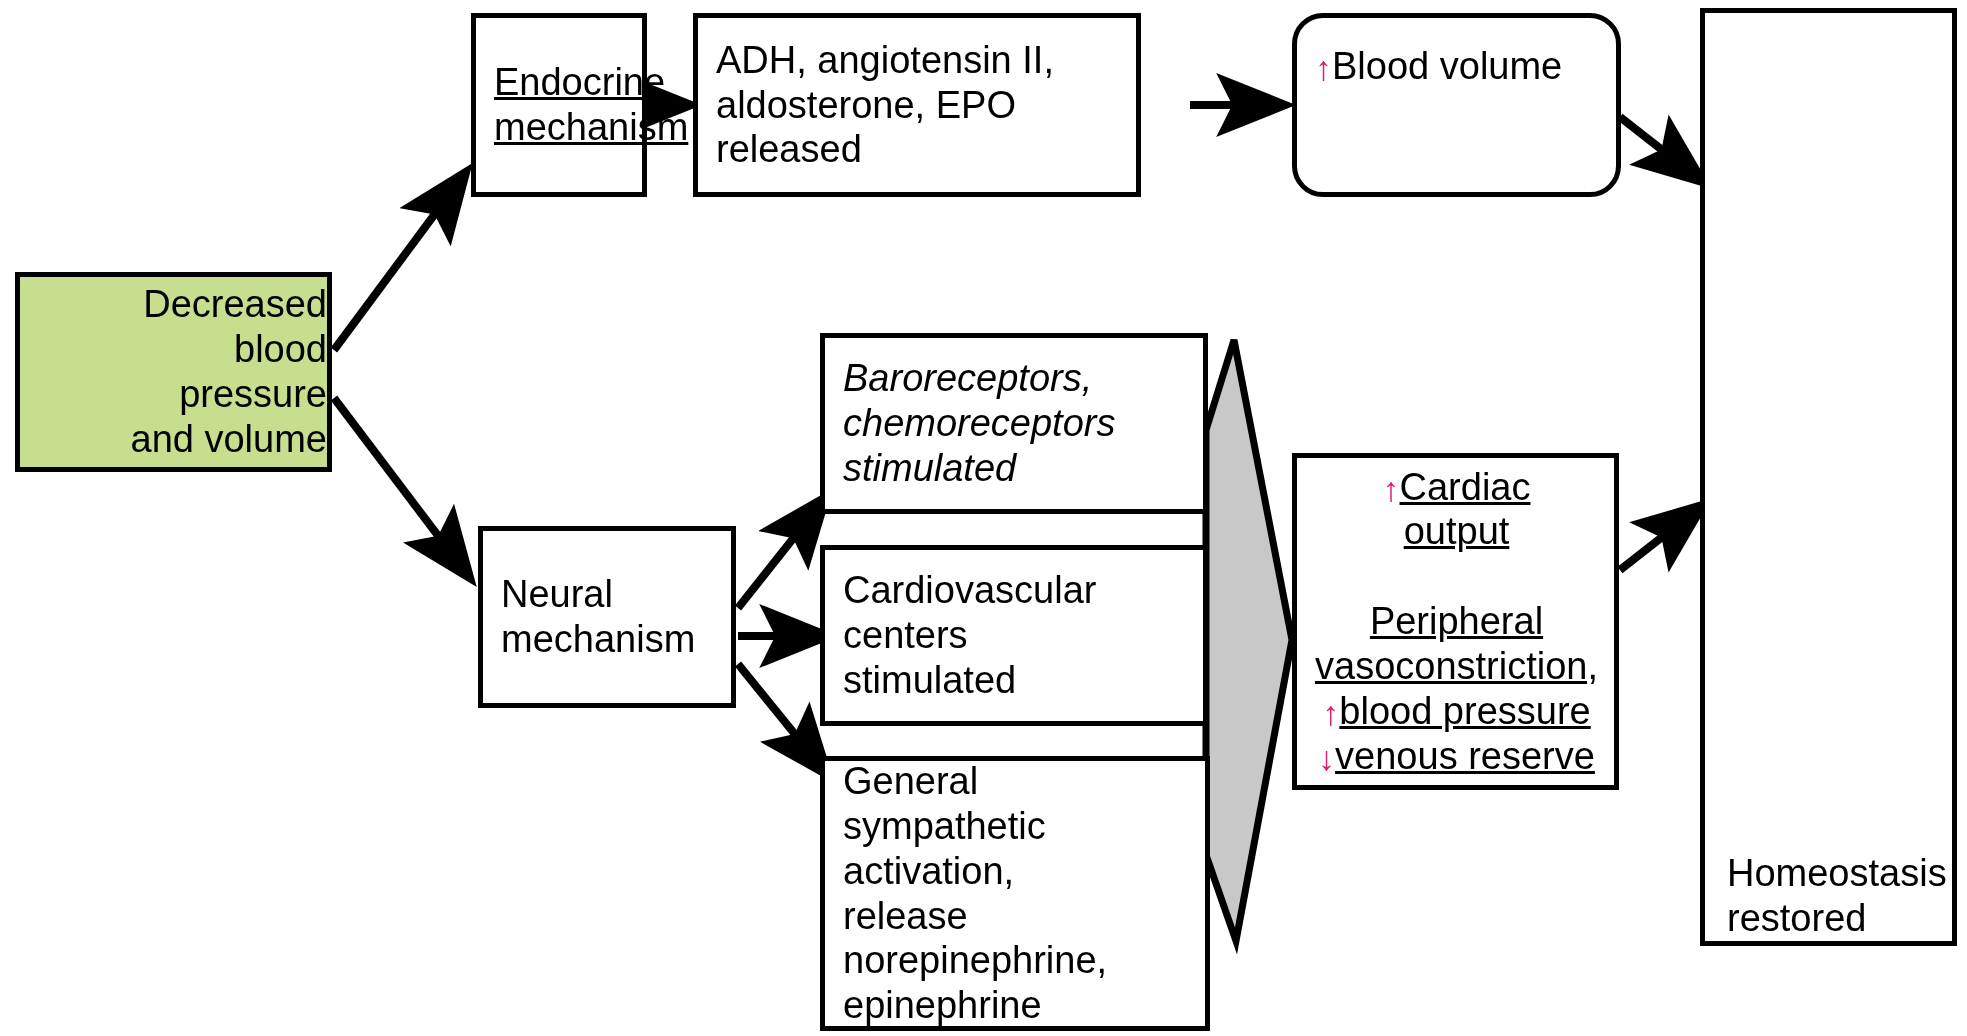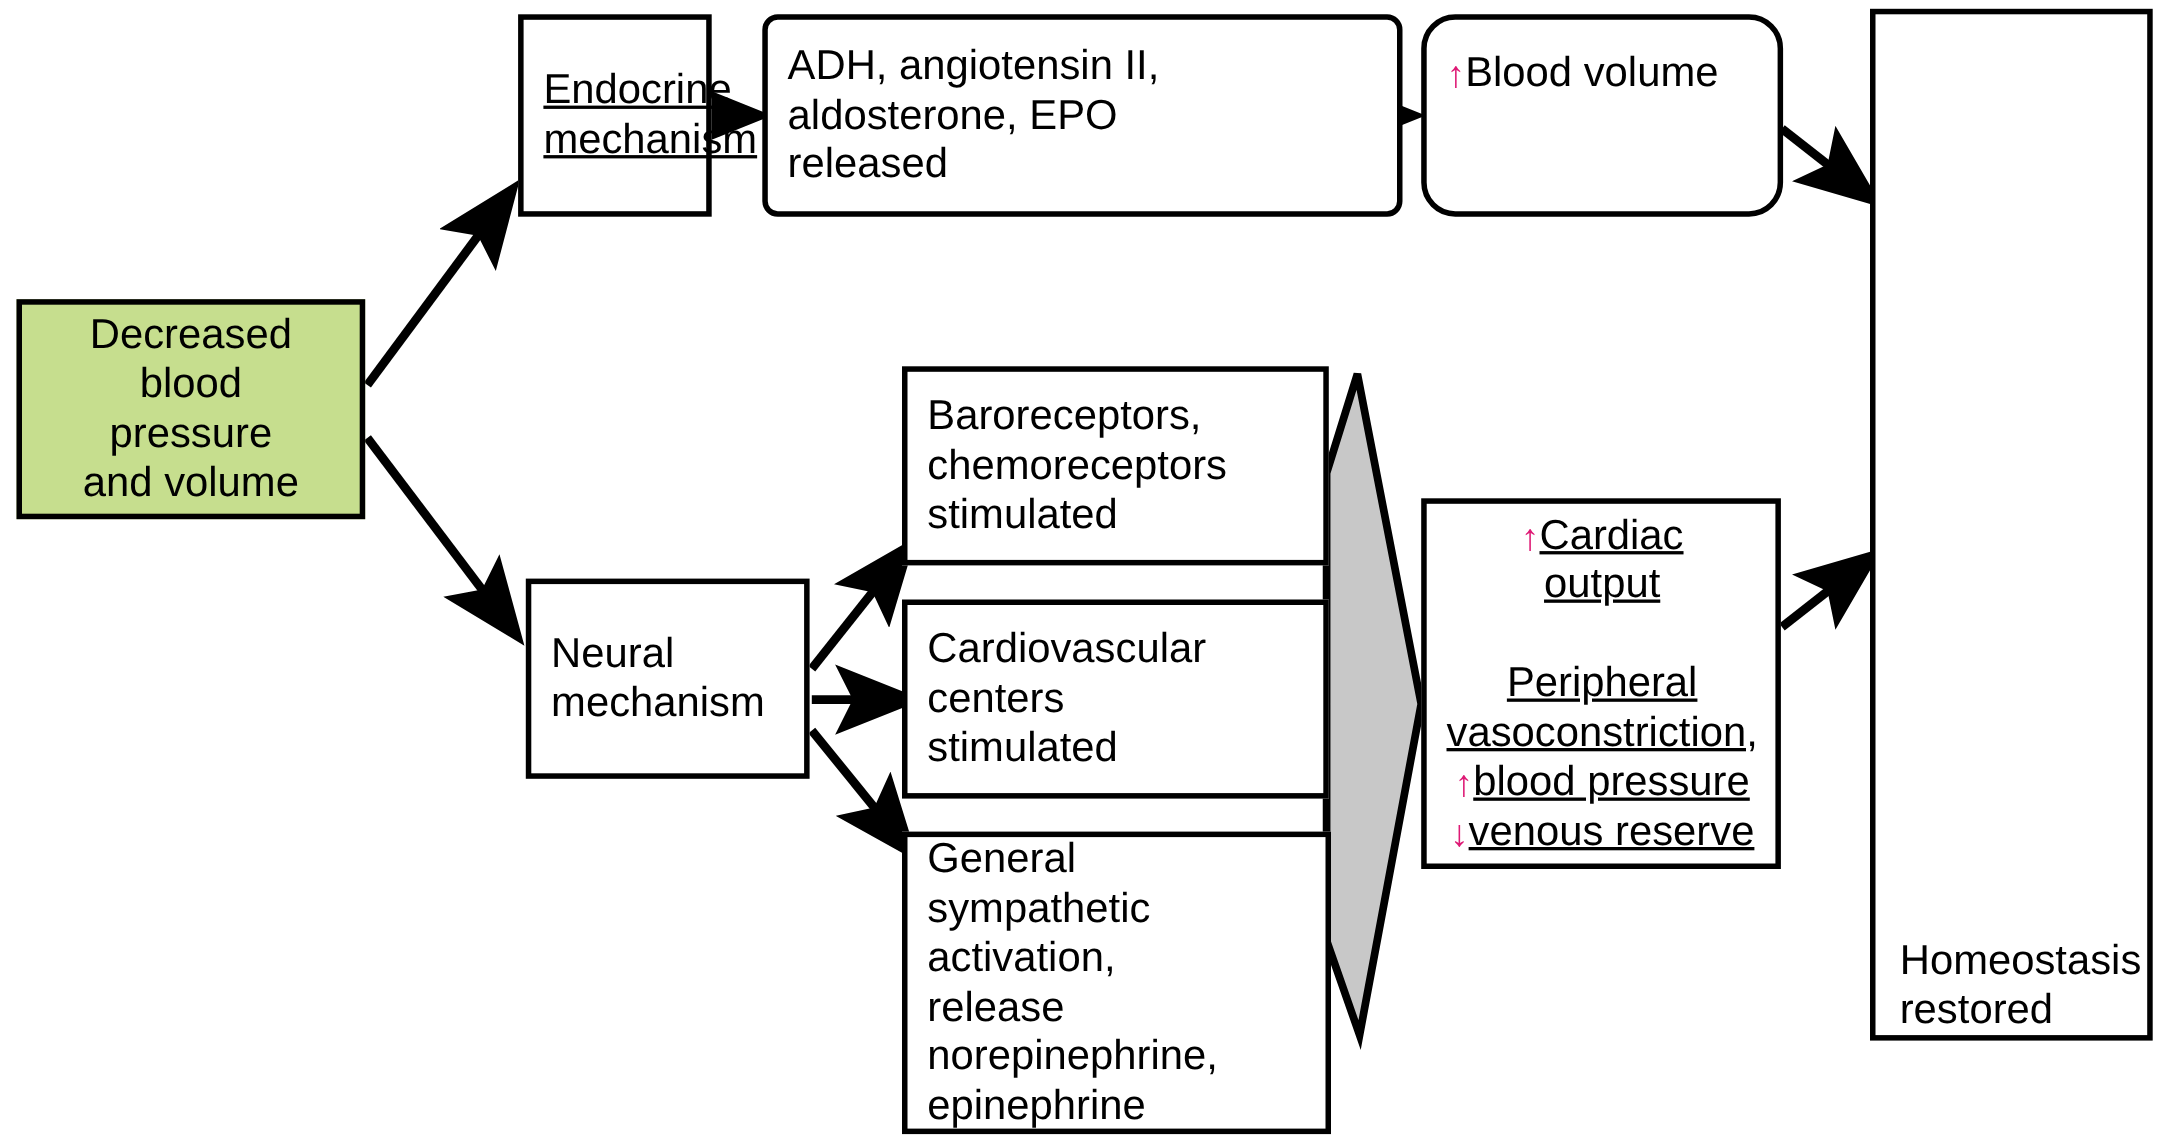--- a/index.html
+++ b/index.html
@@ -37,22 +37,22 @@
     font-size: 38px;
     line-height: 1.18;
     color: #000000;
     padding: 0 18px;
     white-space: pre-line;
   }
   .node.green {
     background: #c6de8e;
   }
   .node.green .txt {
-    text-align: center;
-    padding: 0 10px;
+    text-align: right;
+    padding: 0 0;
   }
   .node.center-mid .txt {
     text-align: center;
     text-decoration: underline;
   }
   .node.homeo {
     justify-content: flex-start;
     align-items: flex-end;
   }
   .node.homeo .txt {
@@ -107,36 +107,36 @@
 blood
 pressure
 and volume</div>
   </div>
 
   <div class="node" style="left:471px; top:13px; width:176px; height:184px;text-decoration:underline;">
     <div class="txt">Endocrine
 mechanism</div>
   </div>
 
-  <div class="node" style="left:693px; top:13px; width:582px; height:184px;border-radius:14px;">
+  <div class="node" style="left:693px; top:13px; width:448px; height:184px;">
     <div class="txt">ADH, angiotensin II,
 aldosterone, EPO
 released</div>
   </div>
 
   <div class="node" style="left:1292px; top:13px; width:329px; height:184px; align-items:flex-start;border-radius:31px;">
     <div class="txt" style="padding-top:26px;"><span class="arrow-up">↑</span><span>Blood volume</span></div>
   </div>
 
   <div class="node" style="left:478px; top:526px; width:258px; height:182px;">
     <div class="txt">Neural
 mechanism</div>
   </div>
 
-  <div class="node" style="left:820px; top:333px; width:388px; height:181px;">
+  <div class="node" style="left:820px; top:333px; width:388px; height:181px;font-style:italic;">
     <div class="txt">Baroreceptors,
 chemoreceptors
 stimulated</div>
   </div>
 
   <div class="node" style="left:820px; top:545px; width:388px; height:181px;">
     <div class="txt">Cardiovascular
 centers
 stimulated</div>
   </div>

